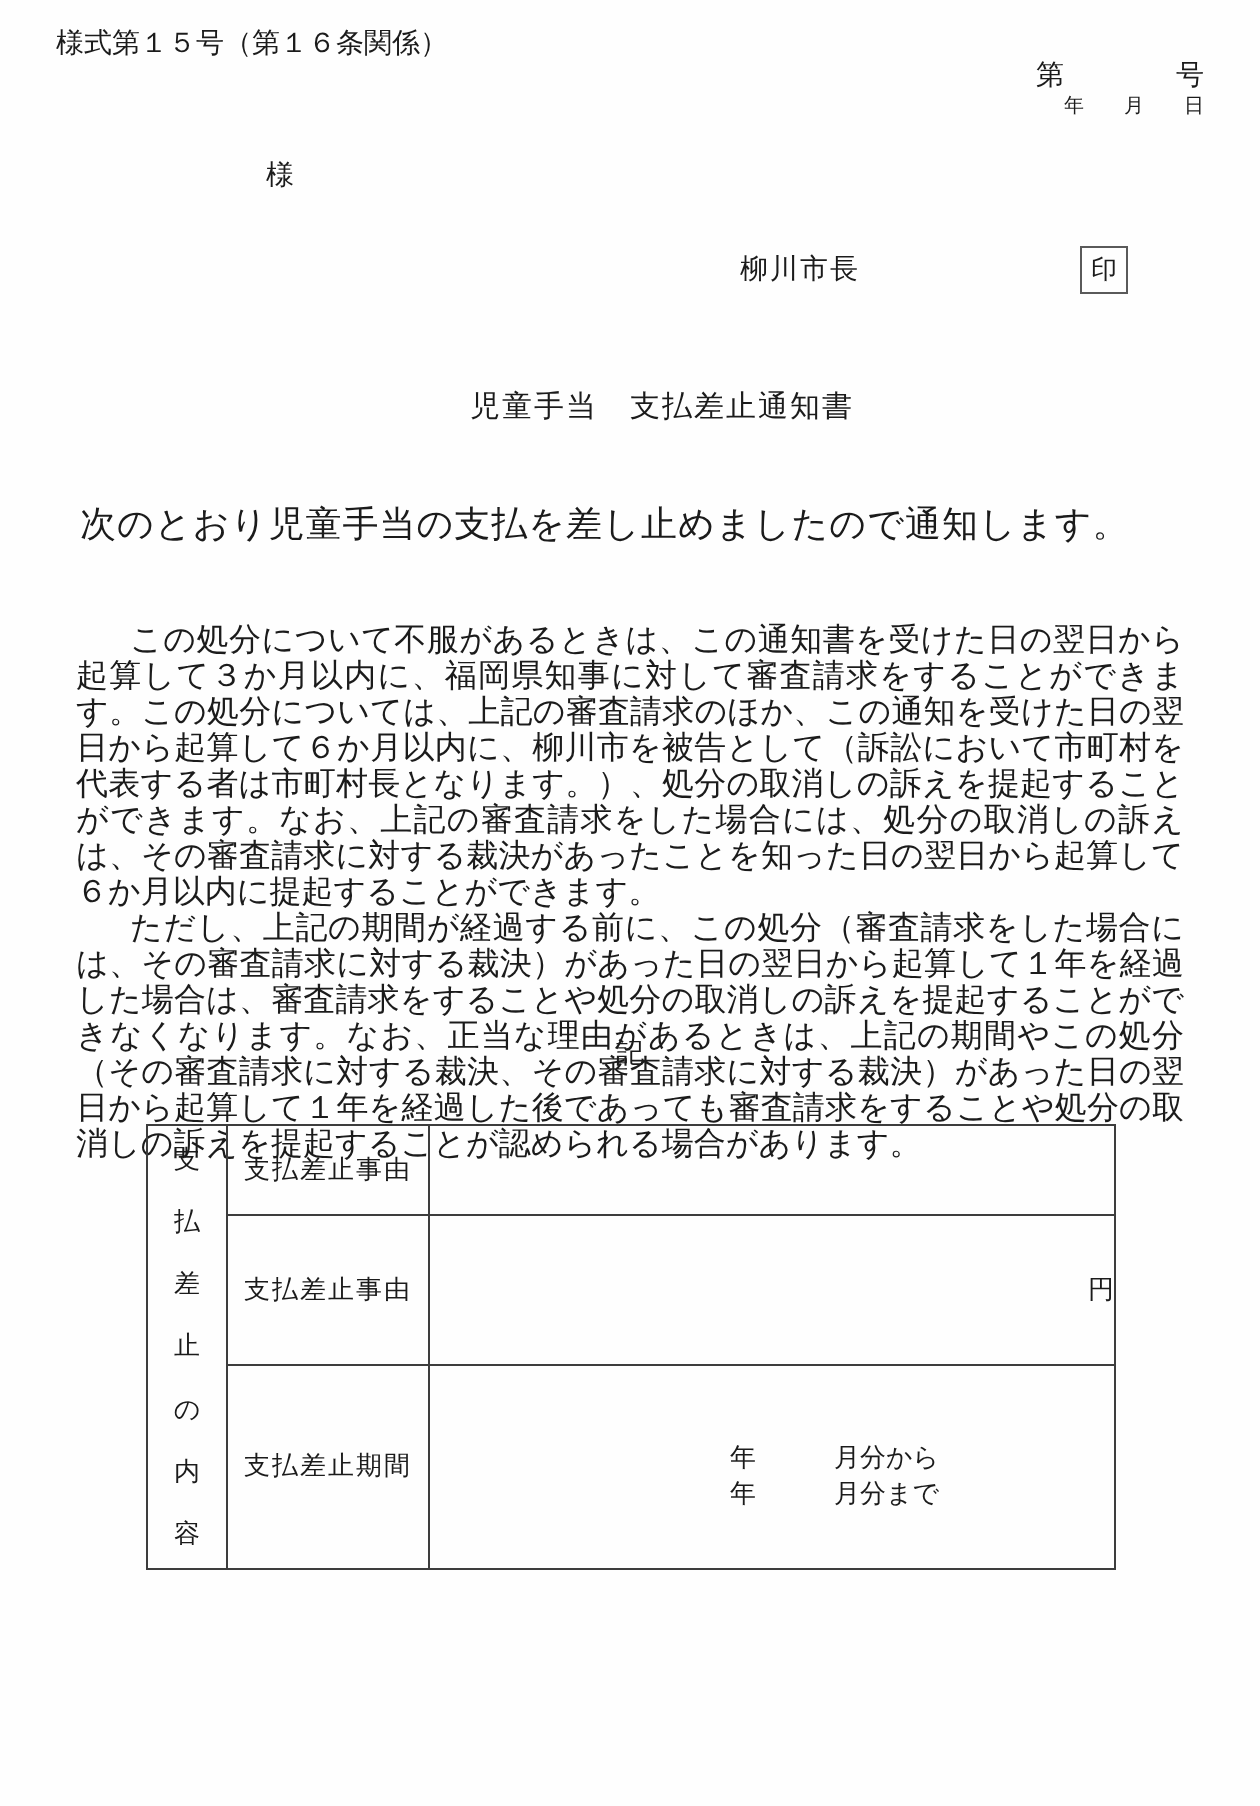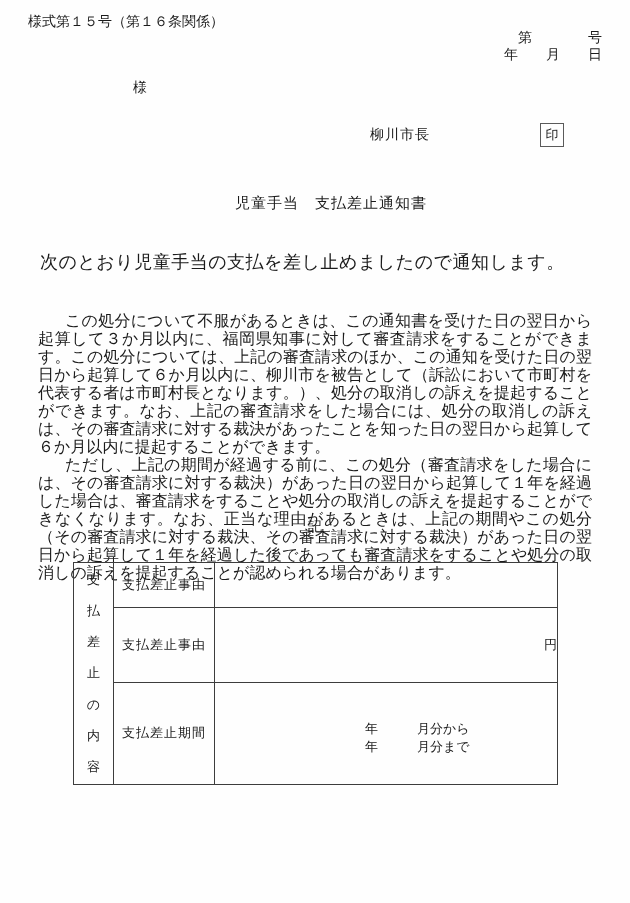--- a/index.html
+++ b/index.html
@@ -1,27 +1,27 @@
 <!DOCTYPE html>
 <html lang="ja"><head>
 <meta charset="utf-8">
 <style>
   html,body{margin:0;padding:0;background:#ffffff;}
   .page{
     position:relative;
     width:630px;height:903px;
     background:#fefefe;
     color:#1b1b1b;
-    font-family:Liberation Sans, sans-serif;
+    font-family:Liberation Mono, monospace;
     overflow:hidden;
   }
   .abs{position:absolute;}
   .form-number{left:28px;top:13px;font-size:14px;white-space:pre;}
   .doc-no{right:28px;top:29px;font-size:14px;text-align:right;white-space:pre;}
-  .date-line{right:28px;top:46px;font-size:14px;text-align:left;white-space:pre;}
+  .date-line{right:28px;top:46px;font-size:10px;text-align:left;white-space:pre;}
   .honorific{left:133px;top:79px;font-size:14px;}
   .issuer{left:370px;top:126px;font-size:14px;letter-spacing:1px;}
   .seal-box{
     left:540px;top:123px;width:24px;height:24px;
     border:1px solid #5a5a5a;
     display:flex;align-items:center;justify-content:center;
     font-size:13px;box-sizing:border-box;
   }
   .doc-title{left:16px;top:194px;width:100%;text-align:center;font-size:15px;letter-spacing:1px;}
   .intro{left:40px;top:250px;font-size:18px;letter-spacing:0.5px;}

